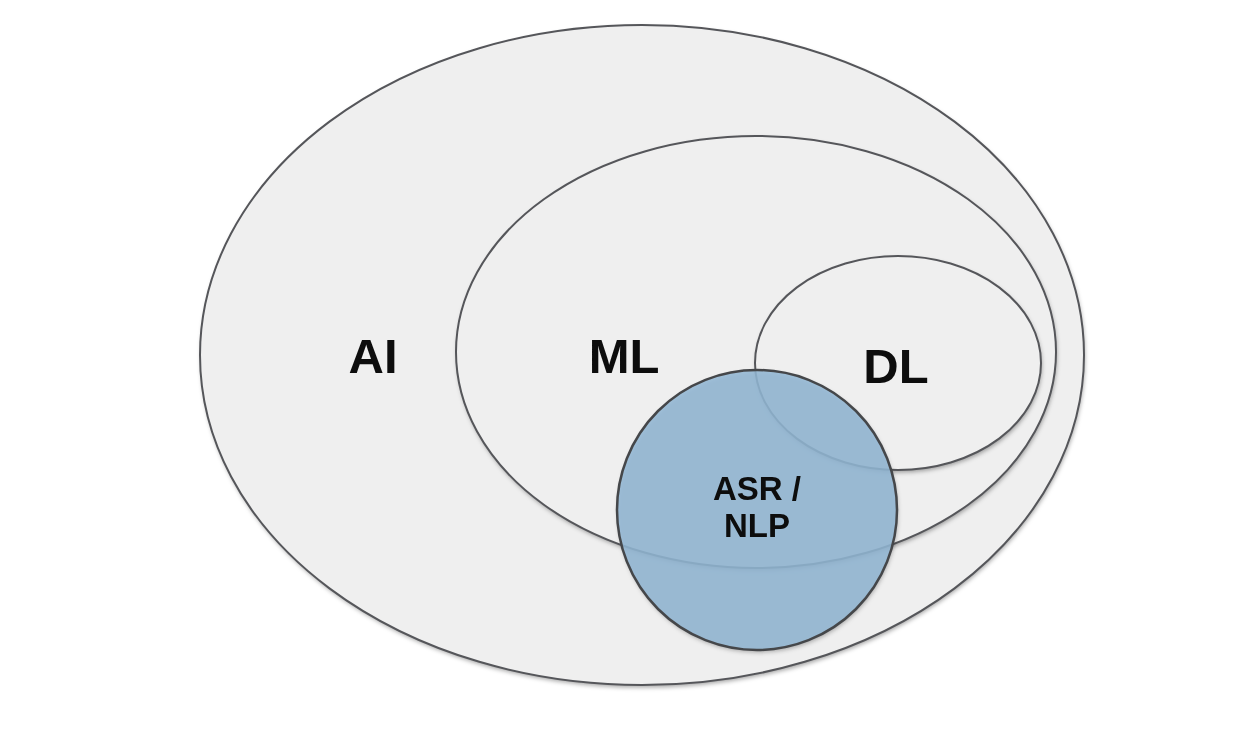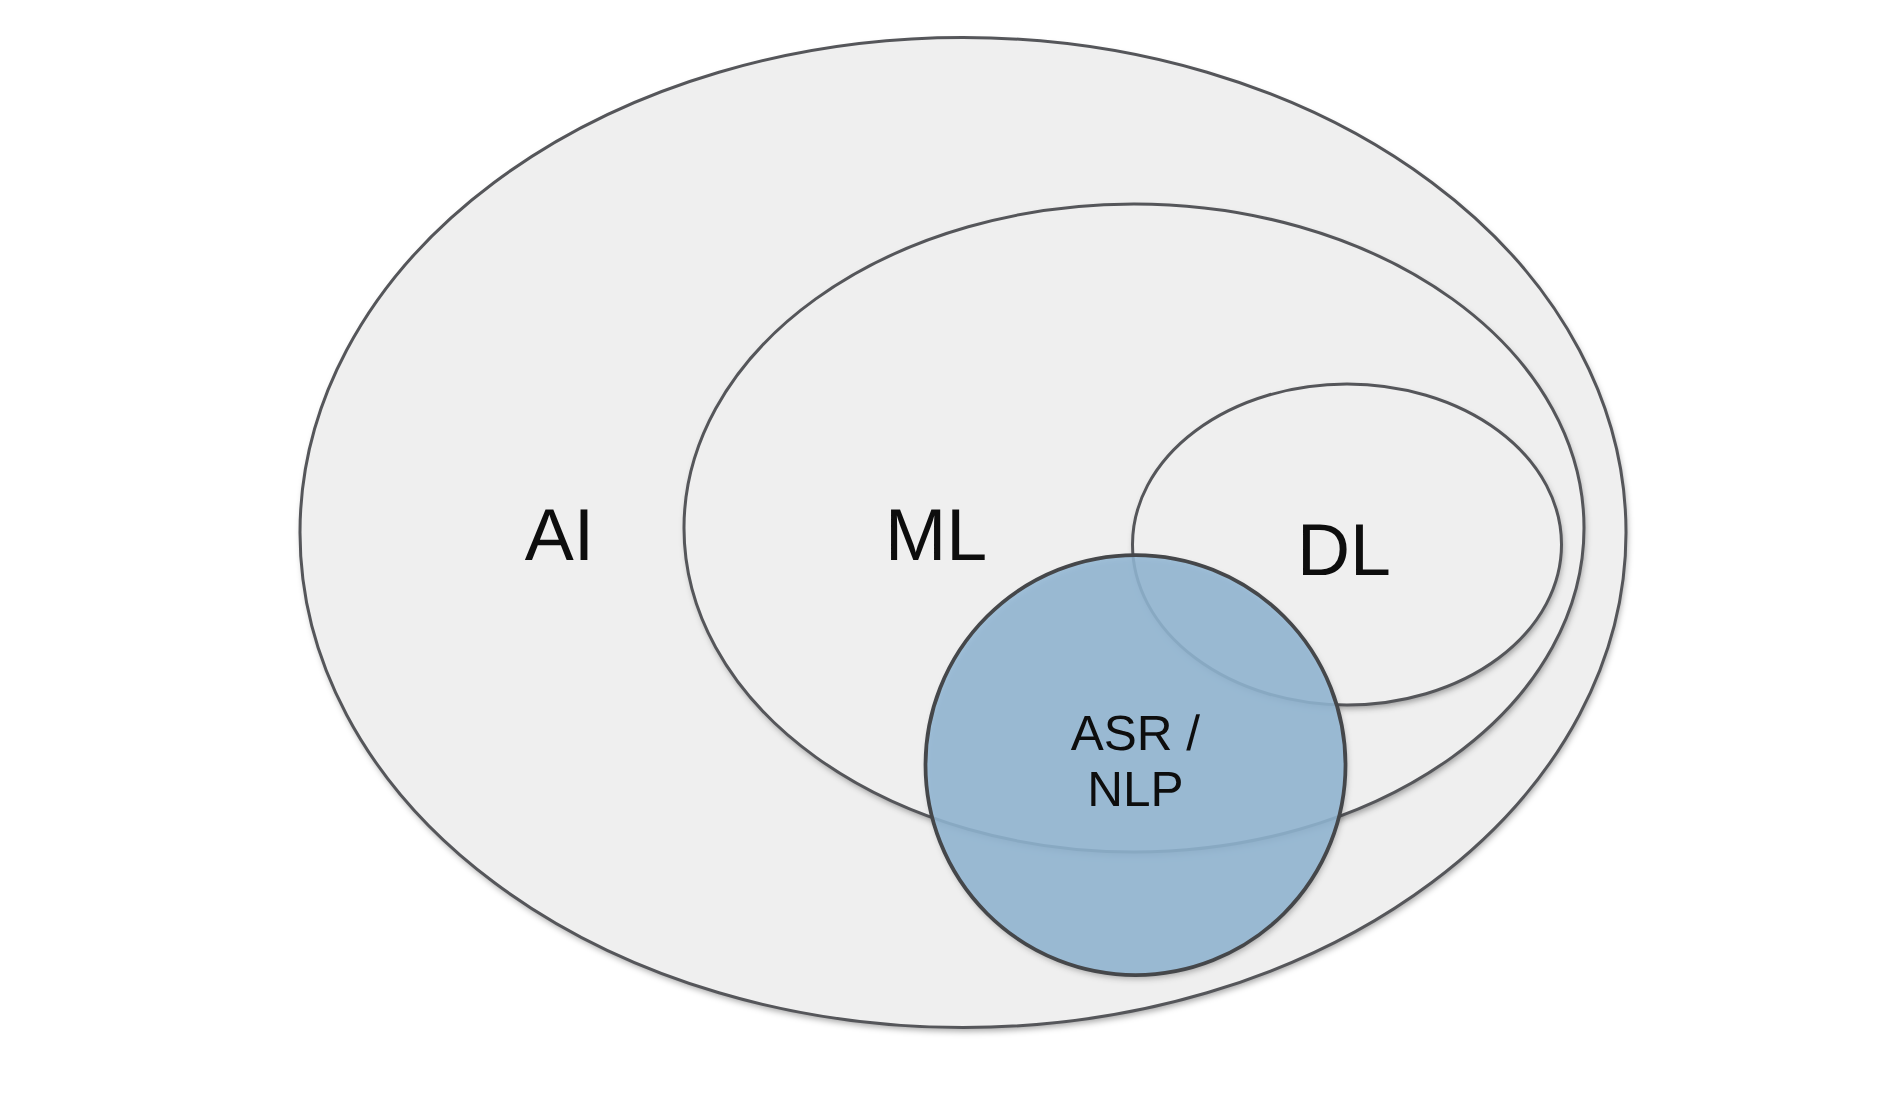--- a/index.html
+++ b/index.html
@@ -9,20 +9,21 @@
     width: 1258px;
     height: 729px;
     overflow: hidden;
     font-family: "Liberation Sans", sans-serif;
   }
   .stage {
     position: relative;
     width: 1258px;
     height: 623px;
     background: #ffffff;
+    font-weight: bold;
   }
   svg { display: block; }
   text {
     font-family: "Liberation Sans", sans-serif;
     user-select: none;
   }
   .set-label { font-size: 49px; }
   .highlight-label { font-size: 33px; }
 </style>
 </head>

